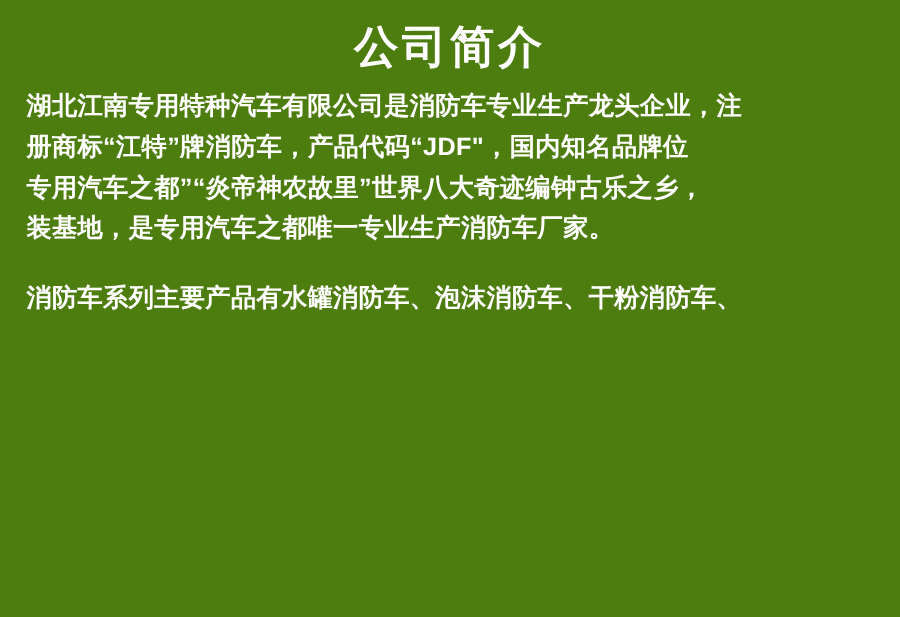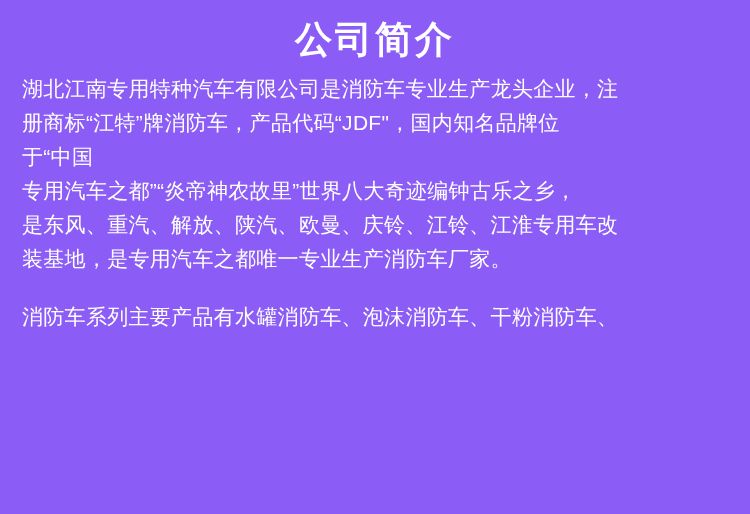--- a/index.html
+++ b/index.html
@@ -10,38 +10,38 @@
     width: 750px;
     height: 514px;
     background: #2a5fd4;
     font-family: "Liberation Sans", "DejaVu Sans", sans-serif;
     overflow: hidden;
   }
   .page {
     position: relative;
     width: 750px;
     height: 514px;
-    background: #8b5cf6;
+    background: #4d7c0f;
     box-sizing: border-box;
     padding: 0 18px;
   }
   .title {
     text-align: center;
     color: #ffffff;
     font-size: 37px;
     font-weight: bold;
     letter-spacing: 3px;
     padding-top: 18px;
     padding-bottom: 10px;
     line-height: 1.2;
   }
   .body-block {
     color: #ffffff;
     font-size: 21px;
-    font-weight: normal;
+    font-weight: bold;
     line-height: 1.62;
     letter-spacing: 0.3px;
     text-align: justify;
     padding: 0 4px;
   }
   .para {
     margin: 0 0 0 0;
   }
   .para + .para {
     margin-top: 24px;
@@ -56,23 +56,21 @@
 
 <div class="page">
 
   <div class="title">公司简介</div>
 
   <div class="body-block">
 
     <div class="para">
       <span class="line">湖北江南专用特种汽车有限公司是消防车专业生产龙头企业，注</span>
       <span class="line">册商标“江特”牌消防车，产品代码“JDF"，国内知名品牌位</span>
-      <span class="line">于“中国</span>
       <span class="line">专用汽车之都”“炎帝神农故里”世界八大奇迹编钟古乐之乡，</span>
-      <span class="line">是东风、重汽、解放、陕汽、欧曼、庆铃、江铃、江淮专用车改</span>
       <span class="line">装基地，是专用汽车之都唯一专业生产消防车厂家。</span>
     </div>
 
     <div class="para">
       <span class="line">消防车系列主要产品有水罐消防车、泡沫消防车、干粉消防车、</span>
     </div>
 
   </div>
 
 </div>

